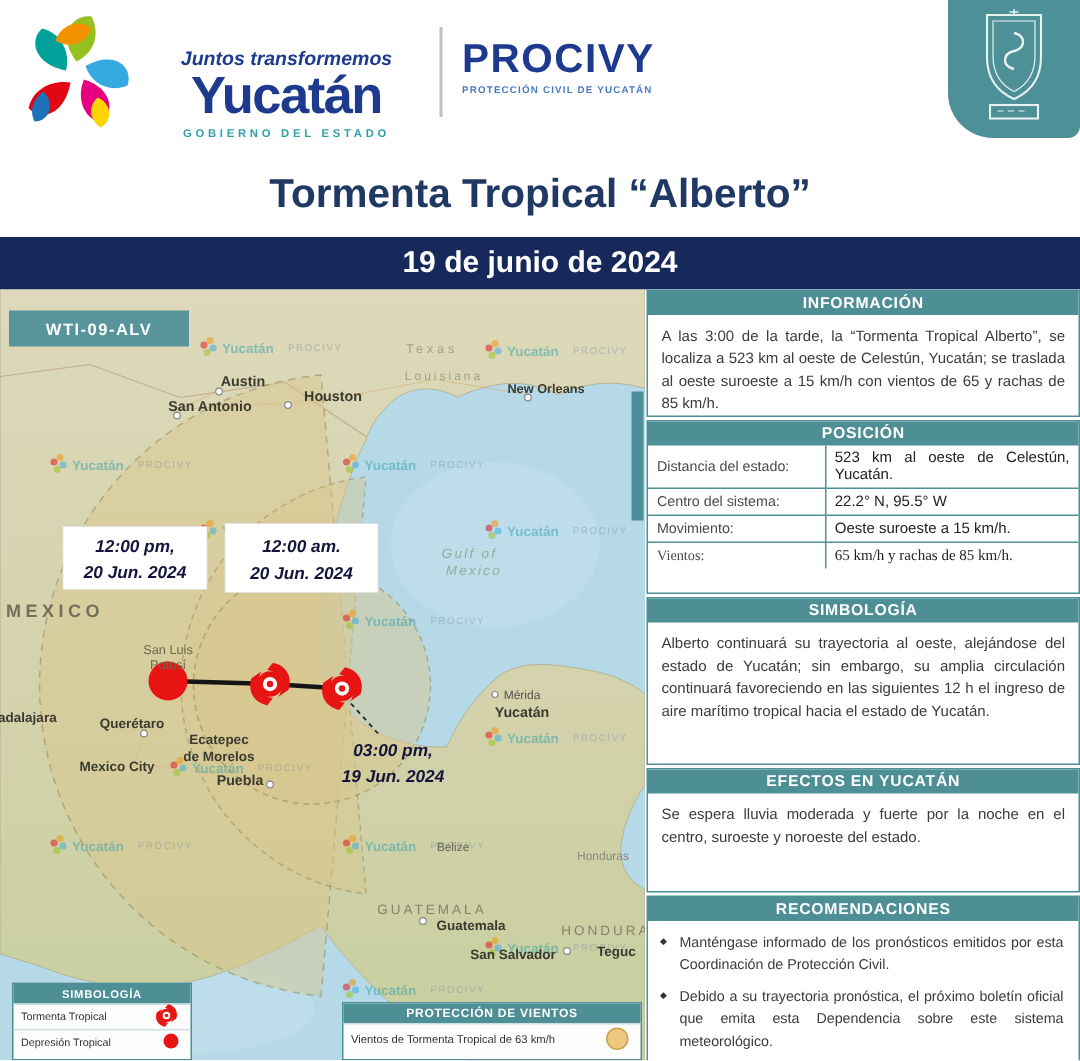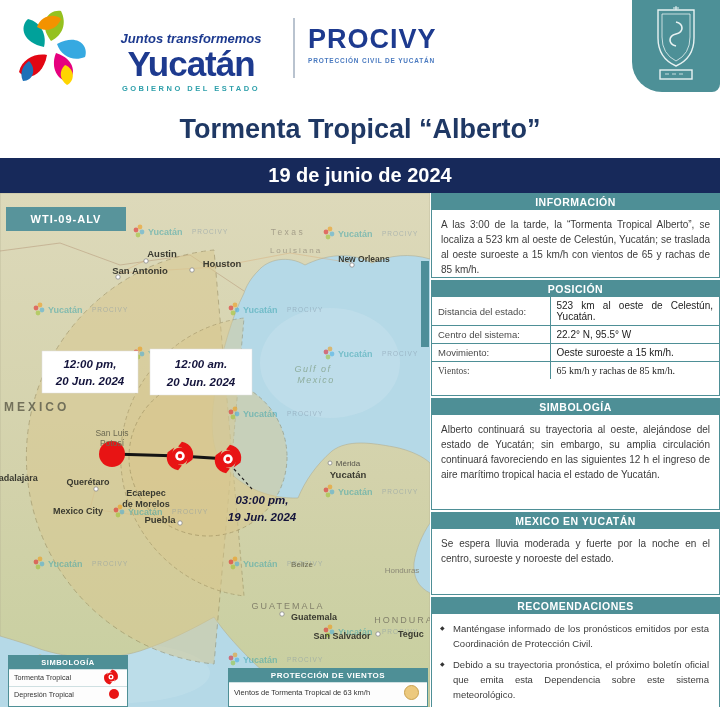--- a/index.html
+++ b/index.html
@@ -280,21 +280,21 @@
       </tbody>
         </table>
     </div>
 
     <div class="sec" style="height:112px">
       <div class="sec-head">SIMBOLOGÍA</div>
       <div class="sec-body">Alberto continuará su trayectoria al oeste, alejándose del estado de Yucatán; sin embargo, su amplia circulación continuará favoreciendo en las siguientes 12 h el ingreso de aire marítimo tropical hacia el estado de Yucatán.</div>
     </div>
 
     <div class="sec" style="height:83px">
-      <div class="sec-head">MEXICO EN YUCATÁN</div>
+      <div class="sec-head">EFECTOS EN YUCATÁN</div>
       <div class="sec-body">Se espera lluvia moderada y fuerte por la noche en el centro, suroeste y noroeste del estado.</div>
     </div>
 
     <div class="sec" style="flex:1">
       <div class="sec-head">RECOMENDACIONES</div>
       <ul class="bullets">
         <li>Manténgase informado de los pronósticos emitidos por esta Coordinación de Protección Civil.</li>
         <li>Debido a su trayectoria pronóstica, el próximo boletín oficial que emita esta Dependencia sobre este sistema meteorológico.</li>
       </ul>
       <div id="panel-footer">Fuente: Avisos del Servicio Meteorológico Nacional y Centro Nacional de Huracanes</div>

